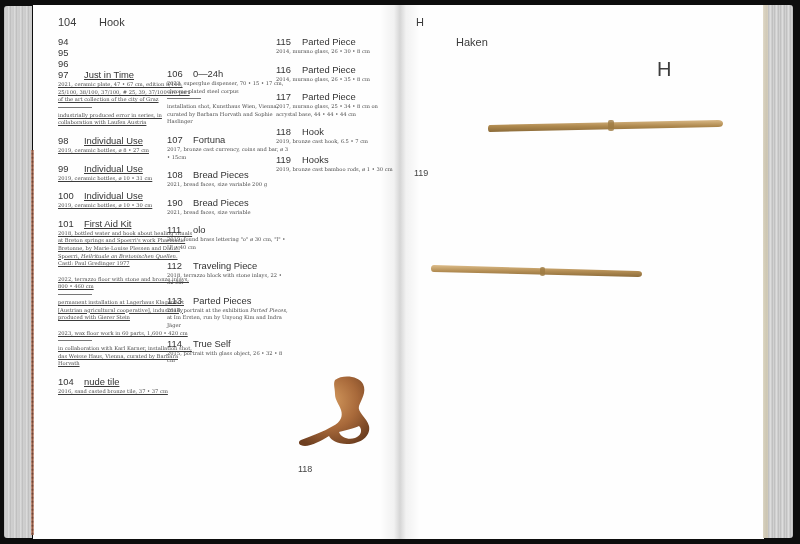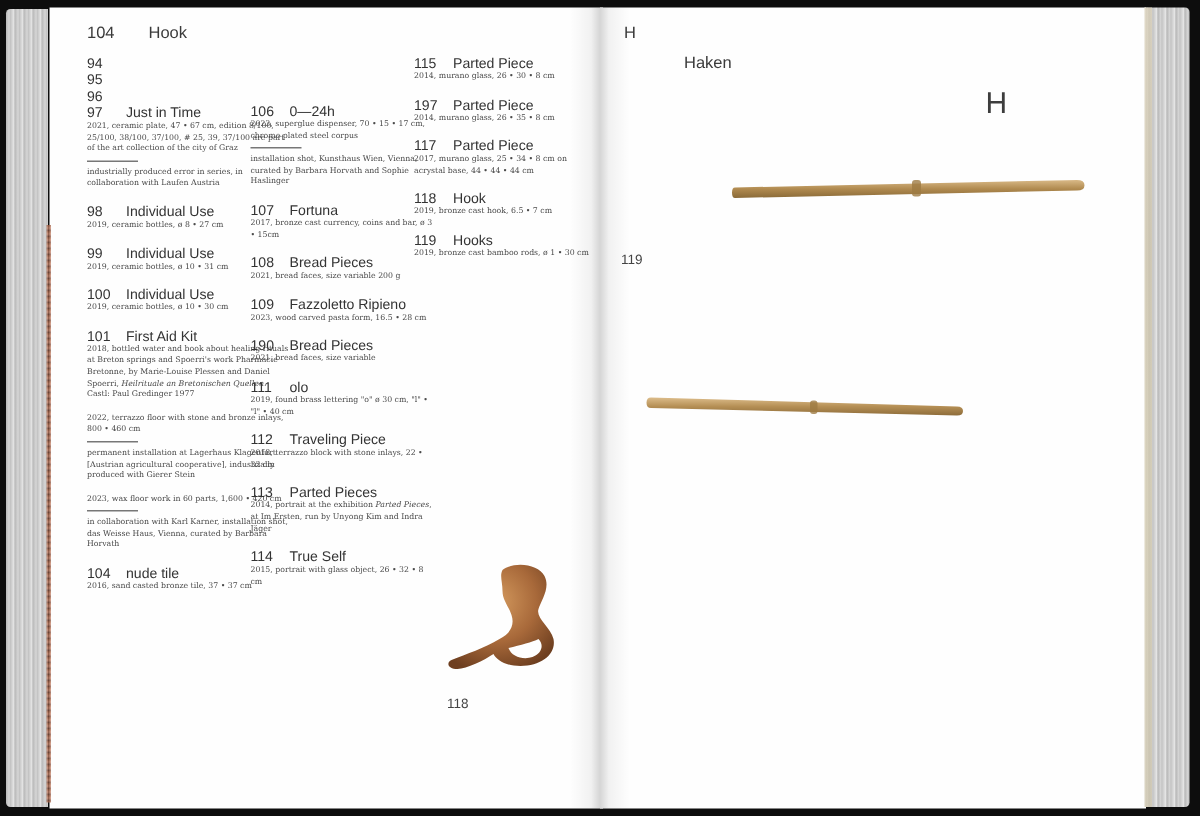--- a/index.html
+++ b/index.html
@@ -40,21 +40,21 @@
       pointer-events: none;
     }
 
     .running-head { position: absolute; top: 11px; font-size: 11px; color: #3b3b3b; }
     .rh-num { left: 25px; }
     .rh-title { left: 66px; }
     .rh-letter-r { left: 16px; }
     .rh-title-r { left: 56px; margin-top: 20px; }
 
     .col { position: absolute; top: 31px; }
-    .col1 { left: 25px; width: 135px; }
+    .col1 { left: 25px; width: 135px; text-decoration: underline; }
     .col2 { left: 134px; width: 122px; margin-top: 32px; }
     .col3 { left: 243px; width: 120px; }
 
     .entry { margin-bottom: 8px; }
     .entry.tight { margin-bottom: 0; }
     .head { font-size: 9.4px; line-height: 11px; color: #333; white-space: nowrap; }
     .head .n { display: inline-block; min-width: 26px; }
     .head .t2 { display: block; padding-left: 26px; }
     .desc { font-family: "DejaVu Serif", serif; font-size: 5.2px; line-height: 7.6px; color: #4a4a4a; margin-top: 1px; }
     .desc i { font-style: italic; }
@@ -137,24 +137,20 @@
       </div>
       <div class="entry">
         <div class="head"><span class="n">107</span><span>Fortuna</span></div>
         <div class="desc">2017, bronze cast currency, coins and bar, ø 3 • 15cm</div>
       </div>
       <div class="entry">
         <div class="head"><span class="n">108</span><span>Bread Pieces</span></div>
         <div class="desc">2021, bread faces, size variable 200 g</div>
       </div>
       <div class="entry">
-        <div class="head"><span class="n">109</span><span>Fazzoletto Ripieno</span></div>
-        <div class="desc">2023, wood carved pasta form, 16.5 • 28 cm</div>
-      </div>
-      <div class="entry">
         <div class="head"><span class="n">190</span><span>Bread Pieces</span></div>
         <div class="desc">2021, bread faces, size variable</div>
       </div>
       <div class="entry">
         <div class="head"><span class="n">111</span><span>olo</span></div>
         <div class="desc">2019, found brass lettering "o" ø 30 cm, "l" • "l" • 40 cm</div>
       </div>
       <div class="entry">
         <div class="head"><span class="n">112</span><span>Traveling Piece</span></div>
         <div class="desc">2018, terrazzo block with stone inlays, 22 • 32 cm</div>
@@ -168,21 +164,21 @@
         <div class="desc">2015, portrait with glass object, 26 • 32 • 8 cm</div>
       </div>
     </div>
 
     <div class="col col3">
       <div class="entry">
         <div class="head"><span class="n">115</span><span>Parted Piece</span></div>
         <div class="desc">2014, murano glass, 26 • 30 • 8 cm</div>
       </div>
       <div class="entry">
-        <div class="head"><span class="n">197</span><span>Parted Piece</span></div>
+        <div class="head"><span class="n">116</span><span>Parted Piece</span></div>
         <div class="desc">2014, murano glass, 26 • 35 • 8 cm</div>
       </div>
       <div class="entry">
         <div class="head"><span class="n">117</span><span>Parted Piece</span></div>
         <div class="desc">2017, murano glass, 25 • 34 • 8 cm on acrystal base, 44 • 44 • 44 cm</div>
       </div>
       <div class="entry">
         <div class="head"><span class="n">118</span><span>Hook</span></div>
         <div class="desc">2019, bronze cast hook, 6.5 • 7 cm</div>
       </div>

